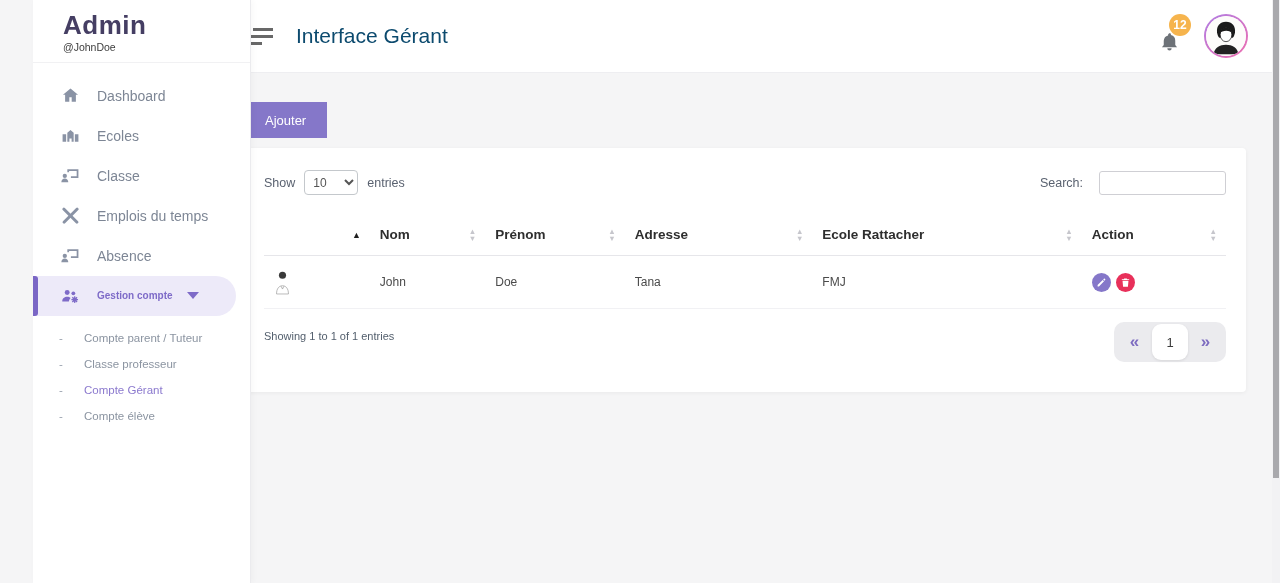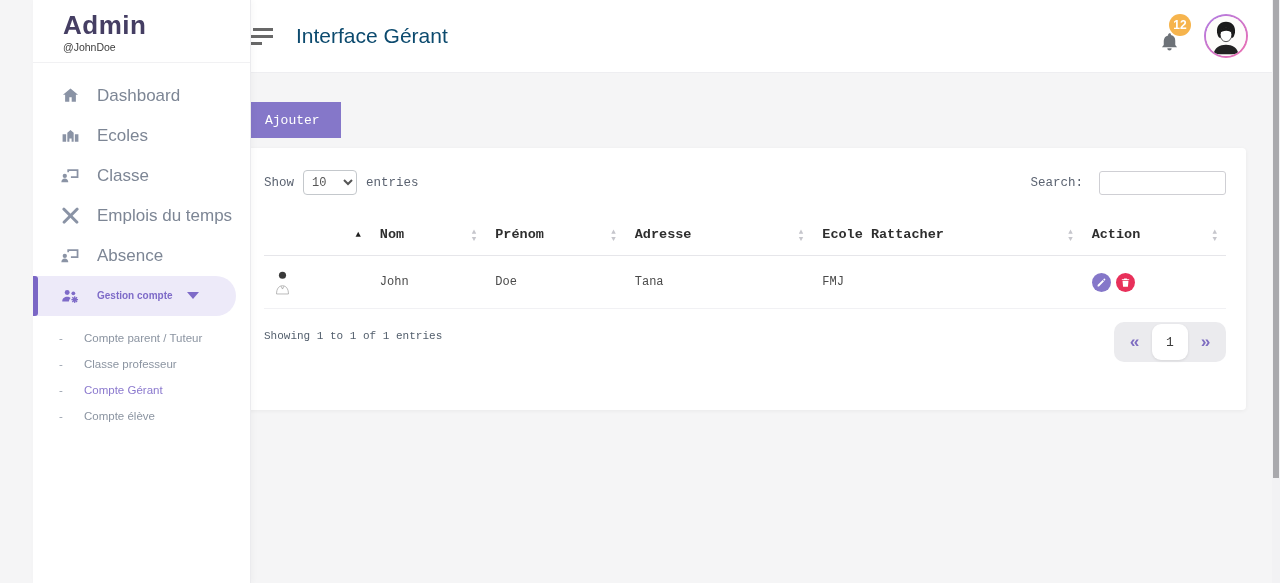--- a/index.html
+++ b/index.html
@@ -10,21 +10,21 @@
   }
 
   
   .sidebar { position:absolute; left:16px; top:0; width:218px; height:583px; background:#fff;
     border-right:1px solid #ebebee; box-shadow:2px 0 6px rgba(0,0,0,.03); z-index:5;margin-left:17px; }
   .sidebar-header { padding:11px 16px 9px 30px; border-bottom:1px solid #f1f1f3; }
   .admin-title { font-size:26px; font-weight:700; color:#453e63; letter-spacing:.5px; line-height:1.1; }
   .admin-sub { font-size:10.5px; color:#3d3d3d; margin-top:1px; }
   .menu { padding-top:13px; }
   .menu-item { height:40px; display:flex; align-items:center; padding-left:28px;
-    color:#7d8695; font-size:17px; cursor:pointer; position:relative; }
+    color:#7d8695; font-size:14px; cursor:pointer; position:relative; }
   .mi-icon { width:19px; height:19px; margin-right:17px; color:#8a93a5; flex:none; }
   .mi-icon svg { width:100%; height:100%; display:block; }
   .menu-item.active { background:#edeaf9; color:#7e6bc8; font-weight:700; font-size:10px;
     border-radius:0 22px 22px 0; margin-right:14px; }
   .menu-item.active .mi-icon { color:#7e6bc8; }
   .active-bar { position:absolute; left:0; top:0; bottom:0; width:5px; background:#7a66c5;
     border-radius:0 3px 3px 0; }
   .caret-down { width:0; height:0; border-left:6px solid transparent; border-right:6px solid transparent;
     border-top:7px solid #7e6bc8; margin-left:14px; }
   .submenu { padding-top:9px; }
@@ -49,23 +49,23 @@
     background:#f6b44d; color:#fff; font-size:12px; font-weight:700;
     display:flex; align-items:center; justify-content:center; }
   .avatar-ring { width:44px; height:44px; border-radius:50%; padding:2px; cursor:pointer;
     background:linear-gradient(140deg,#b57bdf 10%,#e86fb4 90%); }
   .avatar-inner { width:100%; height:100%; border-radius:50%; background:#fdfcfa; overflow:hidden; }
   .avatar-inner svg { width:100%; height:100%; display:block; }
 
   
   .content { position:absolute; left:218px; top:73px; right:8px; bottom:0; padding:29px 26px; }
   .add-btn { background:#8577c9; color:#fff; border:none; border-radius:0; height:36px;
-    padding:0 21px; font-size:13px; font-family:Liberation Mono, monospace; cursor:pointer; }
-  .card { background:#fff; border-radius:4px; margin-top:10px; padding:22px 20px 48px;
-    box-shadow:0 1px 4px rgba(0,0,0,.05);font-family:Liberation Mono, monospace; }
+    padding:0 21px; font-size:13px; font-family:Liberation Sans, sans-serif; cursor:pointer; }
+  .card { background:#fff; border-radius:4px; margin-top:10px; padding:22px 20px 30px;
+    box-shadow:0 1px 4px rgba(0,0,0,.05); }
   .controls { display:flex; justify-content:space-between; align-items:center;
     font-size:12.5px; color:#5a6270; }
   .length { display:flex; align-items:center; gap:9px; }
   .length select { height:25px; min-width:54px; border:1px solid #c4c8cc; border-radius:4px;
     color:#555; font-size:12px; font-family:inherit; padding:0 4px; background:#fff; }
   .search { display:flex; align-items:center; gap:16px; }
   .search input { width:127px; height:24px; border:1px solid #cfcfd4; border-radius:3px;
     outline:none; padding:0 6px; font-family:inherit; font-size:12px; }
 
   table { width:100%; border-collapse:collapse; margin-top:20px; table-layout:fixed; }

